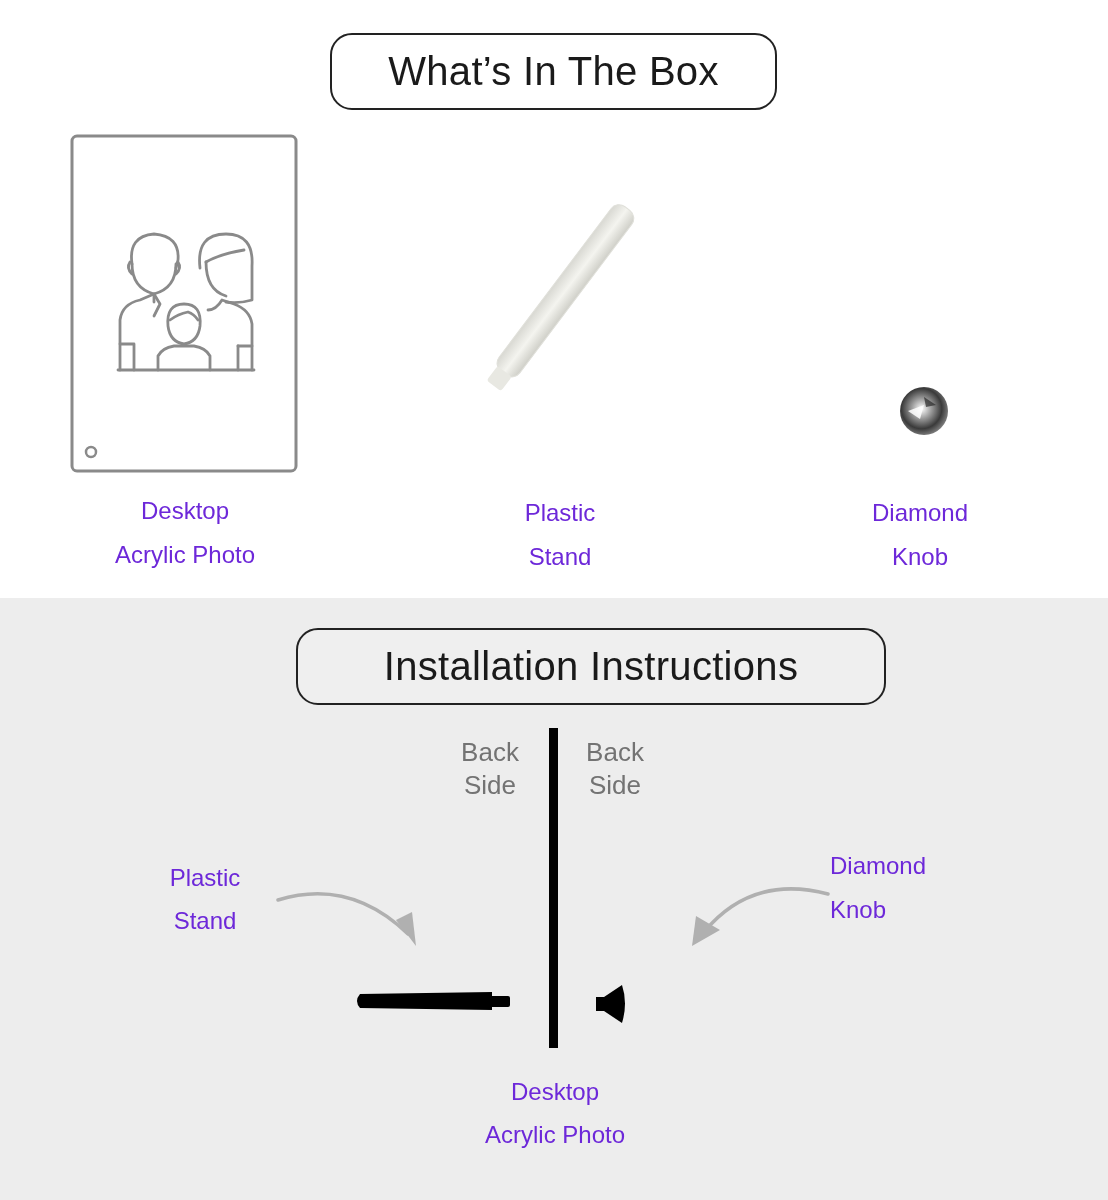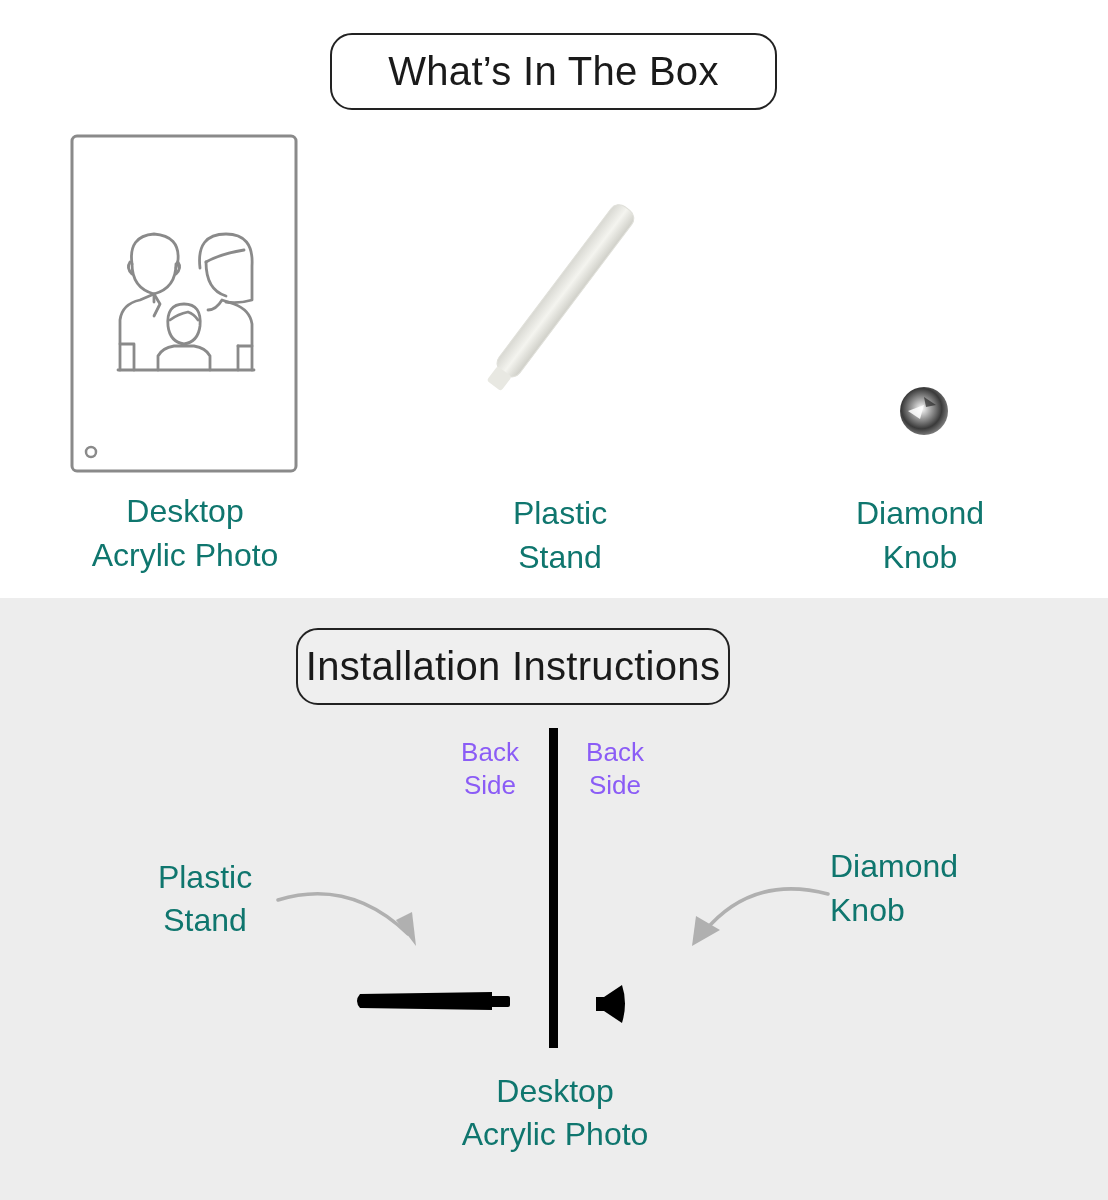--- a/index.html
+++ b/index.html
@@ -1,22 +1,22 @@
 <!DOCTYPE html>
 <html><head>
 <meta charset="utf-8">
 <style>
   html, body { margin:0; padding:0; }
   body { width:1108px; height:1200px; position:relative; overflow:hidden; background:#ffffff; font-family:"Liberation Sans", sans-serif; color:#1a1a1a; }
   .abs { position:absolute; }
   .top-section { left:0; top:0; width:1108px; height:598px; background:#ffffff;border-radius:18px; }
   .bottom-section { left:0; top:598px; width:1108px; height:602px; background:#ededed; }
   .pill { border:2.5px solid #222; border-radius:22px; display:flex; align-items:center; justify-content:center; font-size:40px; color:#1a1a1a; letter-spacing:0.3px; box-sizing:border-box; }
-  .label { text-align:center; font-size:32px; line-height:44px; color:#0f766e; }
-  .side-label { text-align:center; font-size:26px; line-height:33px; color:#8b5cf6; }
+  .label { text-align:center; font-size:24px; line-height:44px; color:#6d28d9; }
+  .side-label { text-align:center; font-size:26px; line-height:33px; color:#737373; }
 </style>
 </head>
 <body>
 
 <div class="abs top-section">
   <div class="abs pill" style="left:330px; top:33px; width:447px; height:77px;">
     <span>What’s In The Box</span>
   </div>
 
   <div class="abs" style="left:70px; top:134px; width:228px; height:340px;">
@@ -91,21 +91,21 @@
       <path d="M28 12 L40 20 L30 22 Z" fill="#2a2a2a" opacity="0.7"></path>
     </svg>
   </div>
   <div class="abs label" style="left:800px; top:491px; width:240px;">
     <div>Diamond</div>
     <div>Knob</div>
   </div>
 </div>
 
 <div class="abs bottom-section">
-  <div class="abs pill" style="left:296px; top:30px; width:434px; height:77px; background:#efefef;">
+  <div class="abs pill" style="left:296px; top:30px; width:590px; height:77px; background:#efefef;">
     <span>Installation Instructions</span>
   </div>
 
   <div class="abs" style="left:549px; top:130px; width:9px; height:320px; background:#000;"></div>
 
   <div class="abs side-label" style="left:440px; top:138px; width:100px;">
     <div>Back</div>
     <div>Side</div>
   </div>
   <div class="abs side-label" style="left:565px; top:138px; width:100px;">

